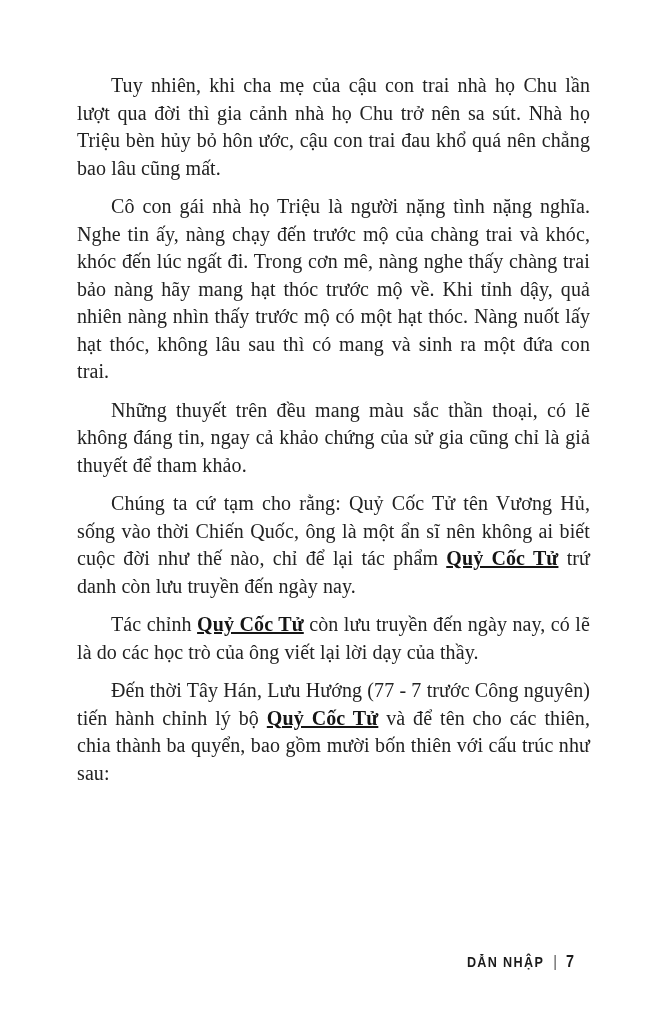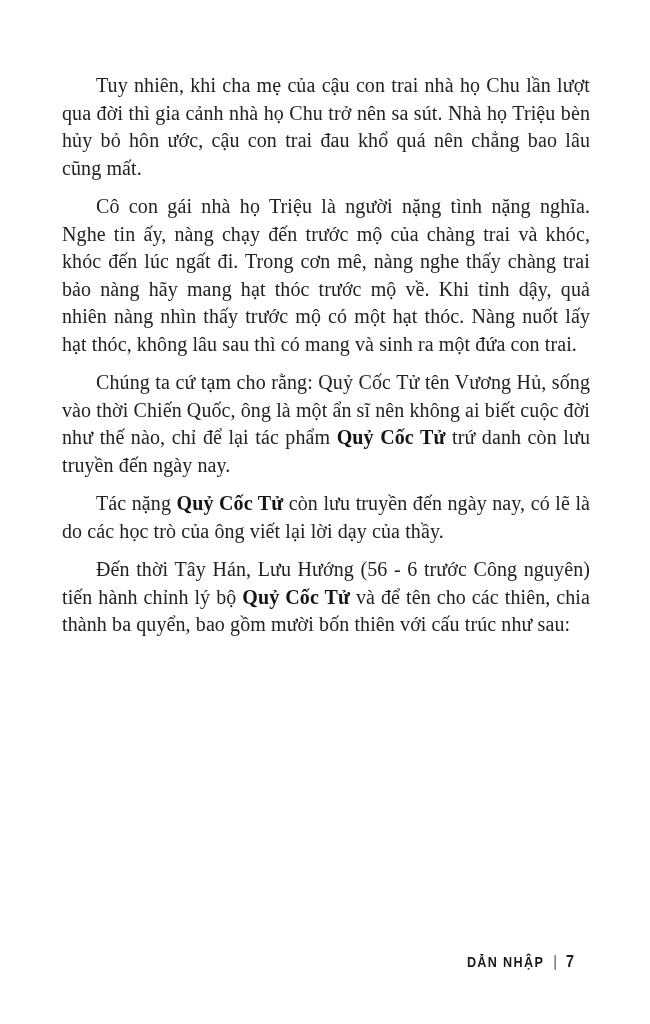--- a/index.html
+++ b/index.html
@@ -16,31 +16,32 @@
     font-family: "Liberation Serif", serif;
     color: #1f1f1f;
   }
   .content {
     position: absolute;
     left: 62px;
     top: 72px;
     width: 528px;
   }
   .content p.paragraph {
-    margin: 0 0 11px 0;
+    margin: 0 0 11px 15px;
     font-size: 20px;
     line-height: 27.5px;
     text-align: justify;
     text-indent: 34px;
     color: #222222;
     letter-spacing: 0.1px;
   }
   .content p.paragraph strong {
     font-weight: 700;
     color: #151515;
+    text-decoration: underline;
   }
   .content h2.heading {
     margin: 36px 0 16px 34px;
     font-family: "Liberation Sans", sans-serif;
     font-weight: 700;
     font-size: 24px;
     line-height: 26px;
     color: #111111;
     display: inline-block;
     transform: scaleX(0.88);
@@ -79,23 +80,24 @@
 </style>
 </head>
 <body>
 
 <div class="page">
 
   <main class="content">
 
   <p class="paragraph"><span>Tuy nhiên, khi cha mẹ của cậu con trai nhà họ Chu lần lượt qua đời thì gia cảnh nhà họ Chu trở nên sa sút. Nhà họ Triệu bèn hủy bỏ hôn ước, cậu con trai đau khổ quá nên chẳng bao lâu cũng mất.</span></p>
       <p class="paragraph"><span>Cô con gái nhà họ Triệu là người nặng tình nặng nghĩa. Nghe tin ấy, nàng chạy đến trước mộ của chàng trai và khóc, khóc đến lúc ngất đi. Trong cơn mê, nàng nghe thấy chàng trai bảo nàng hãy mang hạt thóc trước mộ về. Khi tỉnh dậy, quả nhiên nàng nhìn thấy trước mộ có một hạt thóc. Nàng nuốt lấy hạt thóc, không lâu sau thì có mang và sinh ra một đứa con trai.</span></p>
+      <p class="paragraph"><span>Những thuyết trên đều mang màu sắc thần thoại, có lẽ không đáng tin, ngay cả khảo chứng của sử gia cũng chỉ là giả thuyết để tham khảo.</span></p>
       <p class="paragraph"><span>Chúng ta cứ tạm cho rằng: Quỷ Cốc Tử tên Vương Hủ, sống vào thời Chiến Quốc, ông là một ẩn sĩ nên không ai biết cuộc đời như thế nào, chỉ để lại tác phẩm </span><strong>Quỷ Cốc Tử</strong><span> trứ danh còn lưu truyền đến ngày nay.</span></p>
-      <p class="paragraph"><span>Tác nặng </span><strong>Quỷ Cốc Tử</strong><span> còn lưu truyền đến ngày nay, có lẽ là do các học trò của ông viết lại lời dạy của thầy.</span></p>
-      <p class="paragraph"><span>Đến thời Tây Hán, Lưu Hướng (56 - 6 trước Công nguyên) tiến hành chỉnh lý bộ </span><strong>Quỷ Cốc Tử</strong><span> và để tên cho các thiên, chia thành ba quyển, bao gồm mười bốn thiên với cấu trúc như sau:</span></p>
+      <p class="paragraph"><span>Tác chỉnh </span><strong>Quỷ Cốc Tử</strong><span> còn lưu truyền đến ngày nay, có lẽ là do các học trò của ông viết lại lời dạy của thầy.</span></p>
+      <p class="paragraph"><span>Đến thời Tây Hán, Lưu Hướng (77 - 7 trước Công nguyên) tiến hành chỉnh lý bộ </span><strong>Quỷ Cốc Tử</strong><span> và để tên cho các thiên, chia thành ba quyển, bao gồm mười bốn thiên với cấu trúc như sau:</span></p>
     </main>
 
   <footer class="footer">
     <span class="section-label">DẪN NHẬP</span>
     <span class="separator">|</span>
     <span class="page-number">7</span>
   </footer>
 
 </div>
 

